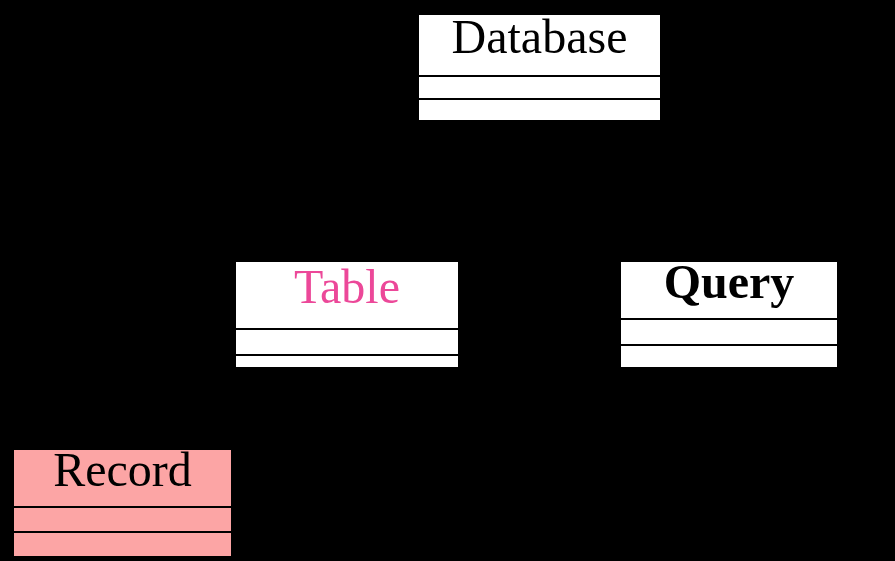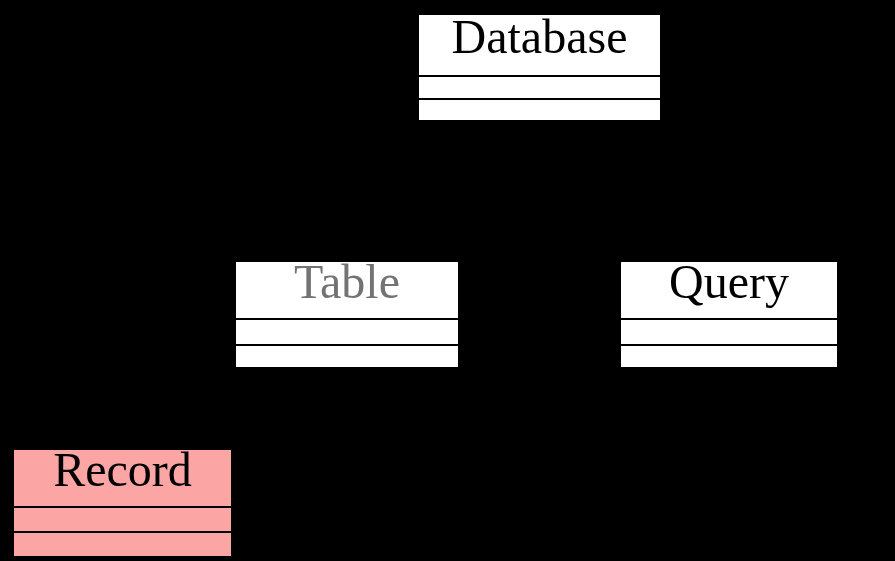--- a/index.html
+++ b/index.html
@@ -48,25 +48,25 @@
 </head>
 <body style="background: rgb(0, 0, 0);">
 
 <div class="canvas" id="canvas" style="background: rgb(0, 0, 0);">
     <div class="uml-class" style="left: 419px; top: 15px; width: 241px; height: 105px; background: rgb(255, 255, 255);">
     <div class="uml-title" style="height: 62px; color: rgb(0, 0, 0); border-bottom-color: rgb(0, 0, 0);">Database</div>
     <div class="uml-attrs" style="height: 23px; border-bottom-color: rgb(0, 0, 0);"></div>
     <div class="uml-methods"></div>
   </div>
     <div class="uml-class" style="left: 236px; top: 262px; width: 222px; height: 105px; background: rgb(255, 255, 255);">
-    <div class="uml-title" style="height: 58px; color: #737373; border-bottom-color: rgb(0, 0, 0);">Table</div>
+    <div class="uml-title" style="height: 68px; color: #ec4899; border-bottom-color: rgb(0, 0, 0);">Table</div>
     <div class="uml-attrs" style="height: 26px; border-bottom-color: rgb(0, 0, 0);"></div>
     <div class="uml-methods"></div>
   </div>
-    <div class="uml-class" style="left: 621px; top: 262px; width: 216px; height: 105px; background: rgb(255, 255, 255);">
+    <div class="uml-class" style="left: 621px; top: 262px; width: 216px; height: 105px; background: rgb(255, 255, 255); font-weight: bold;">
     <div class="uml-title" style="height: 58px; color: rgb(0, 0, 0); border-bottom-color: rgb(0, 0, 0);">Query</div>
     <div class="uml-attrs" style="height: 26px; border-bottom-color: rgb(0, 0, 0);"></div>
     <div class="uml-methods"></div>
   </div>
     <div class="uml-class" style="left: 14px; top: 450px; width: 217px; height: 106px; background: #fca5a5;">
     <div class="uml-title" style="height: 58px; color: rgb(0, 0, 0); border-bottom-color: rgb(0, 0, 0);">Record</div>
     <div class="uml-attrs" style="height: 25px; border-bottom-color: rgb(0, 0, 0);"></div>
     <div class="uml-methods"></div>
   </div>
   </div>

